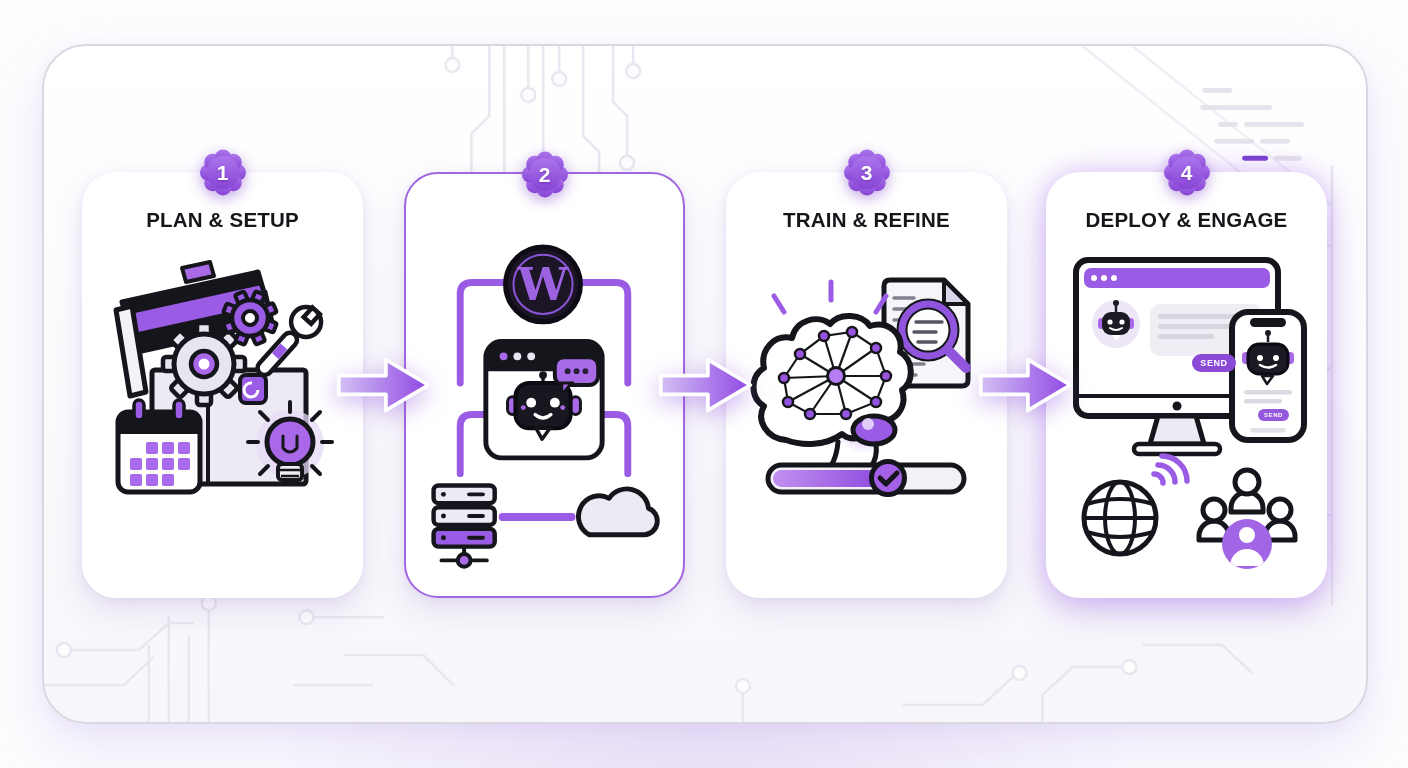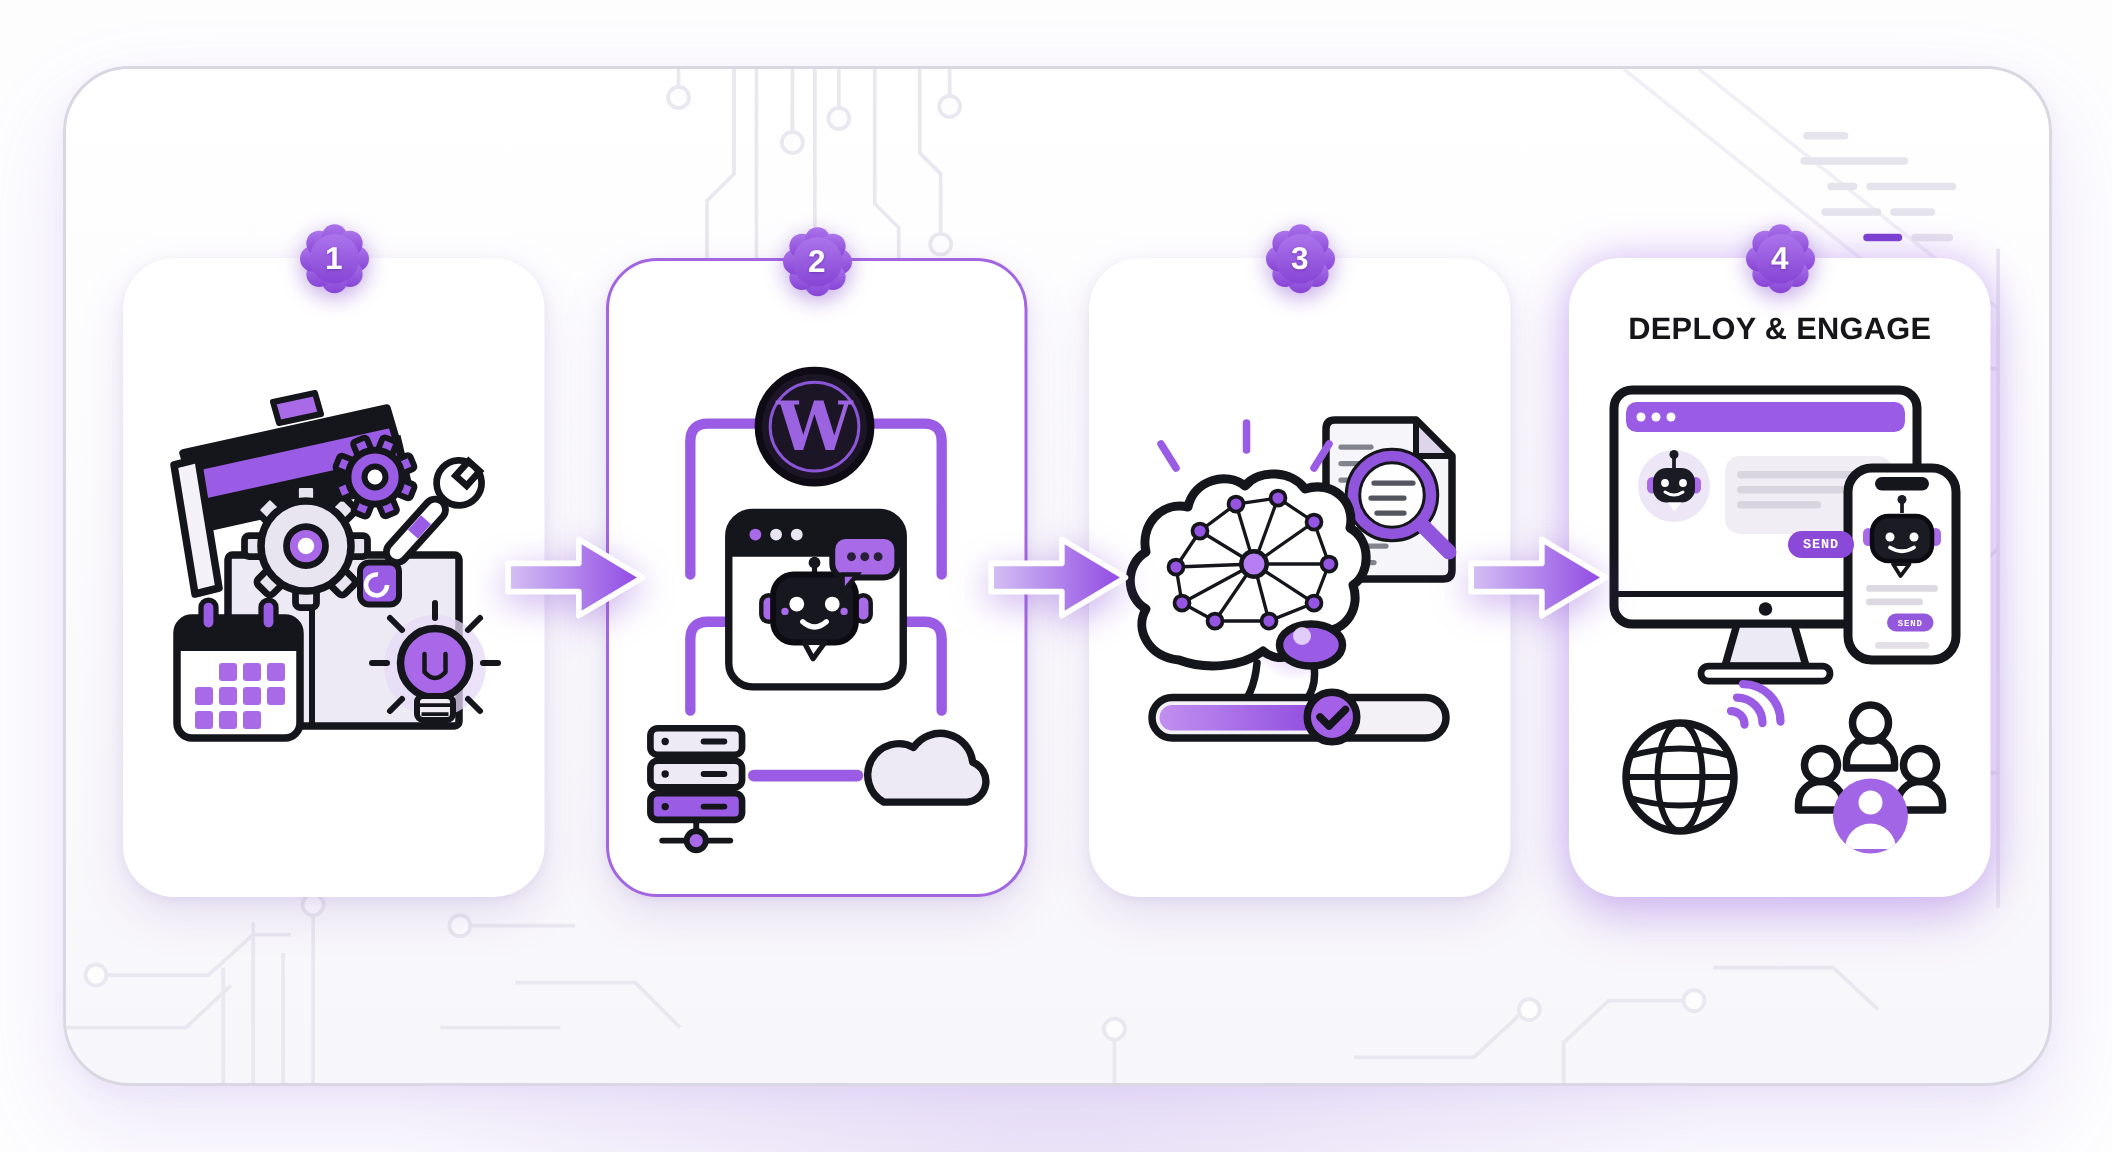--- a/index.html
+++ b/index.html
@@ -34,21 +34,20 @@
     position:absolute;inset:0;display:flex;align-items:center;justify-content:center;
     color:#fff;font-size:21px;font-weight:700;text-shadow:0 1px 2px rgba(80,30,140,.5);
   }
   .art{position:absolute;inset:0;}
   .arrow{position:absolute;top:352px;width:96px;height:66px;z-index:5;
     filter:drop-shadow(0 6px 12px rgba(140,80,220,.45));}
   .send-pill{
     position:absolute;display:flex;align-items:center;justify-content:center;
     background:#8b49d8;color:#fff;font-weight:700;letter-spacing:.6px;border-radius:10px;
     z-index:3;
-    font-family:Liberation Mono, monospace;
   }
   .send-pill.monitor{left:146px;top:182px;width:44px;height:18px;font-size:9px;}
   .send-pill.phone{left:212px;top:237px;width:31px;height:12px;font-size:6px;border-radius:6px;background:#9458dd;}
 </style>
 </head>
 <body>
 
 <svg width="0" height="0" style="position:absolute" aria-hidden="true">
   <defs>
     <linearGradient id="badgeGrad" x1="0" y1="0" x2="0" y2="1">
@@ -144,20 +143,21 @@
           <circle cx="13.25" cy="33.75" r="8.5"></circle>
         <circle cx="9" cy="23.5" r="8.5"></circle>
           <circle cx="13.25" cy="13.25" r="8.5"></circle>
         <circle cx="23.5" cy="9" r="8.5"></circle>
           <circle cx="33.75" cy="13.25" r="8.5"></circle>
         <circle cx="23.5" cy="23.5" r="16.5"></circle>
       </g>
     </svg>
     <span class="badge-num">1</span>
   </div>
+  <div class="card-title">PLAN &amp; SETUP</div>
   <svg class="art" viewBox="0 0 281 426">
     <g>
       <polygon points="50,148 185,118 193,152 58,182" fill="#15151c"></polygon>
       <polygon points="40,130 176,100 186,134 50,164" fill="#9b5ce5" stroke="#15151c" stroke-width="5" stroke-linejoin="round"></polygon>
       <polygon points="40,130 176,100 180,113 44,143" fill="#15151c"></polygon>
       <polygon points="100,96 128,90 132,104 104,110" fill="#a96ae8" stroke="#15151c" stroke-width="4" stroke-linejoin="round"></polygon>
       <polygon points="34,138 50,134 64,220 48,224" fill="#f4f2f8" stroke="#15151c" stroke-width="5" stroke-linejoin="round"></polygon>
       <rect x="70" y="198" width="154" height="114" rx="3" fill="#edeaf3" stroke="#15151c" stroke-width="5"></rect>
       <line x1="126" y1="198" x2="126" y2="312" stroke="#15151c" stroke-width="4"></line>
       <rect x="158" y="203" width="26" height="28" rx="6" fill="#9b5ce5" stroke="#15151c" stroke-width="4"></rect>
@@ -314,20 +314,21 @@
           <circle cx="13.25" cy="33.75" r="8.5"></circle>
         <circle cx="9" cy="23.5" r="8.5"></circle>
           <circle cx="13.25" cy="13.25" r="8.5"></circle>
         <circle cx="23.5" cy="9" r="8.5"></circle>
           <circle cx="33.75" cy="13.25" r="8.5"></circle>
         <circle cx="23.5" cy="23.5" r="16.5"></circle>
       </g>
     </svg>
     <span class="badge-num">3</span>
   </div>
+  <div class="card-title">TRAIN &amp; REFINE</div>
   <svg class="art" viewBox="0 0 281 426">
     <g>
       <path d="M158,114 q0,-6 6,-6 h54 l24,24 v76 q0,6 -6,6 h-72 q-6,0 -6,-6 z" fill="#f6f5f9" stroke="#15151c" stroke-width="5" stroke-linejoin="round"></path>
       <path d="M218,108 v24 h24 z" fill="#ddd5ea" stroke="#15151c" stroke-width="4" stroke-linejoin="round"></path>
       <g stroke="#83838e" stroke-width="3.5" stroke-linecap="round">
         <path d="M168,126 h20"></path>
           <path d="M168,137 h26"></path>
           <path d="M168,148 h14"></path>
         <path d="M168,170 h12"></path>
           <path d="M168,181 h20"></path>

